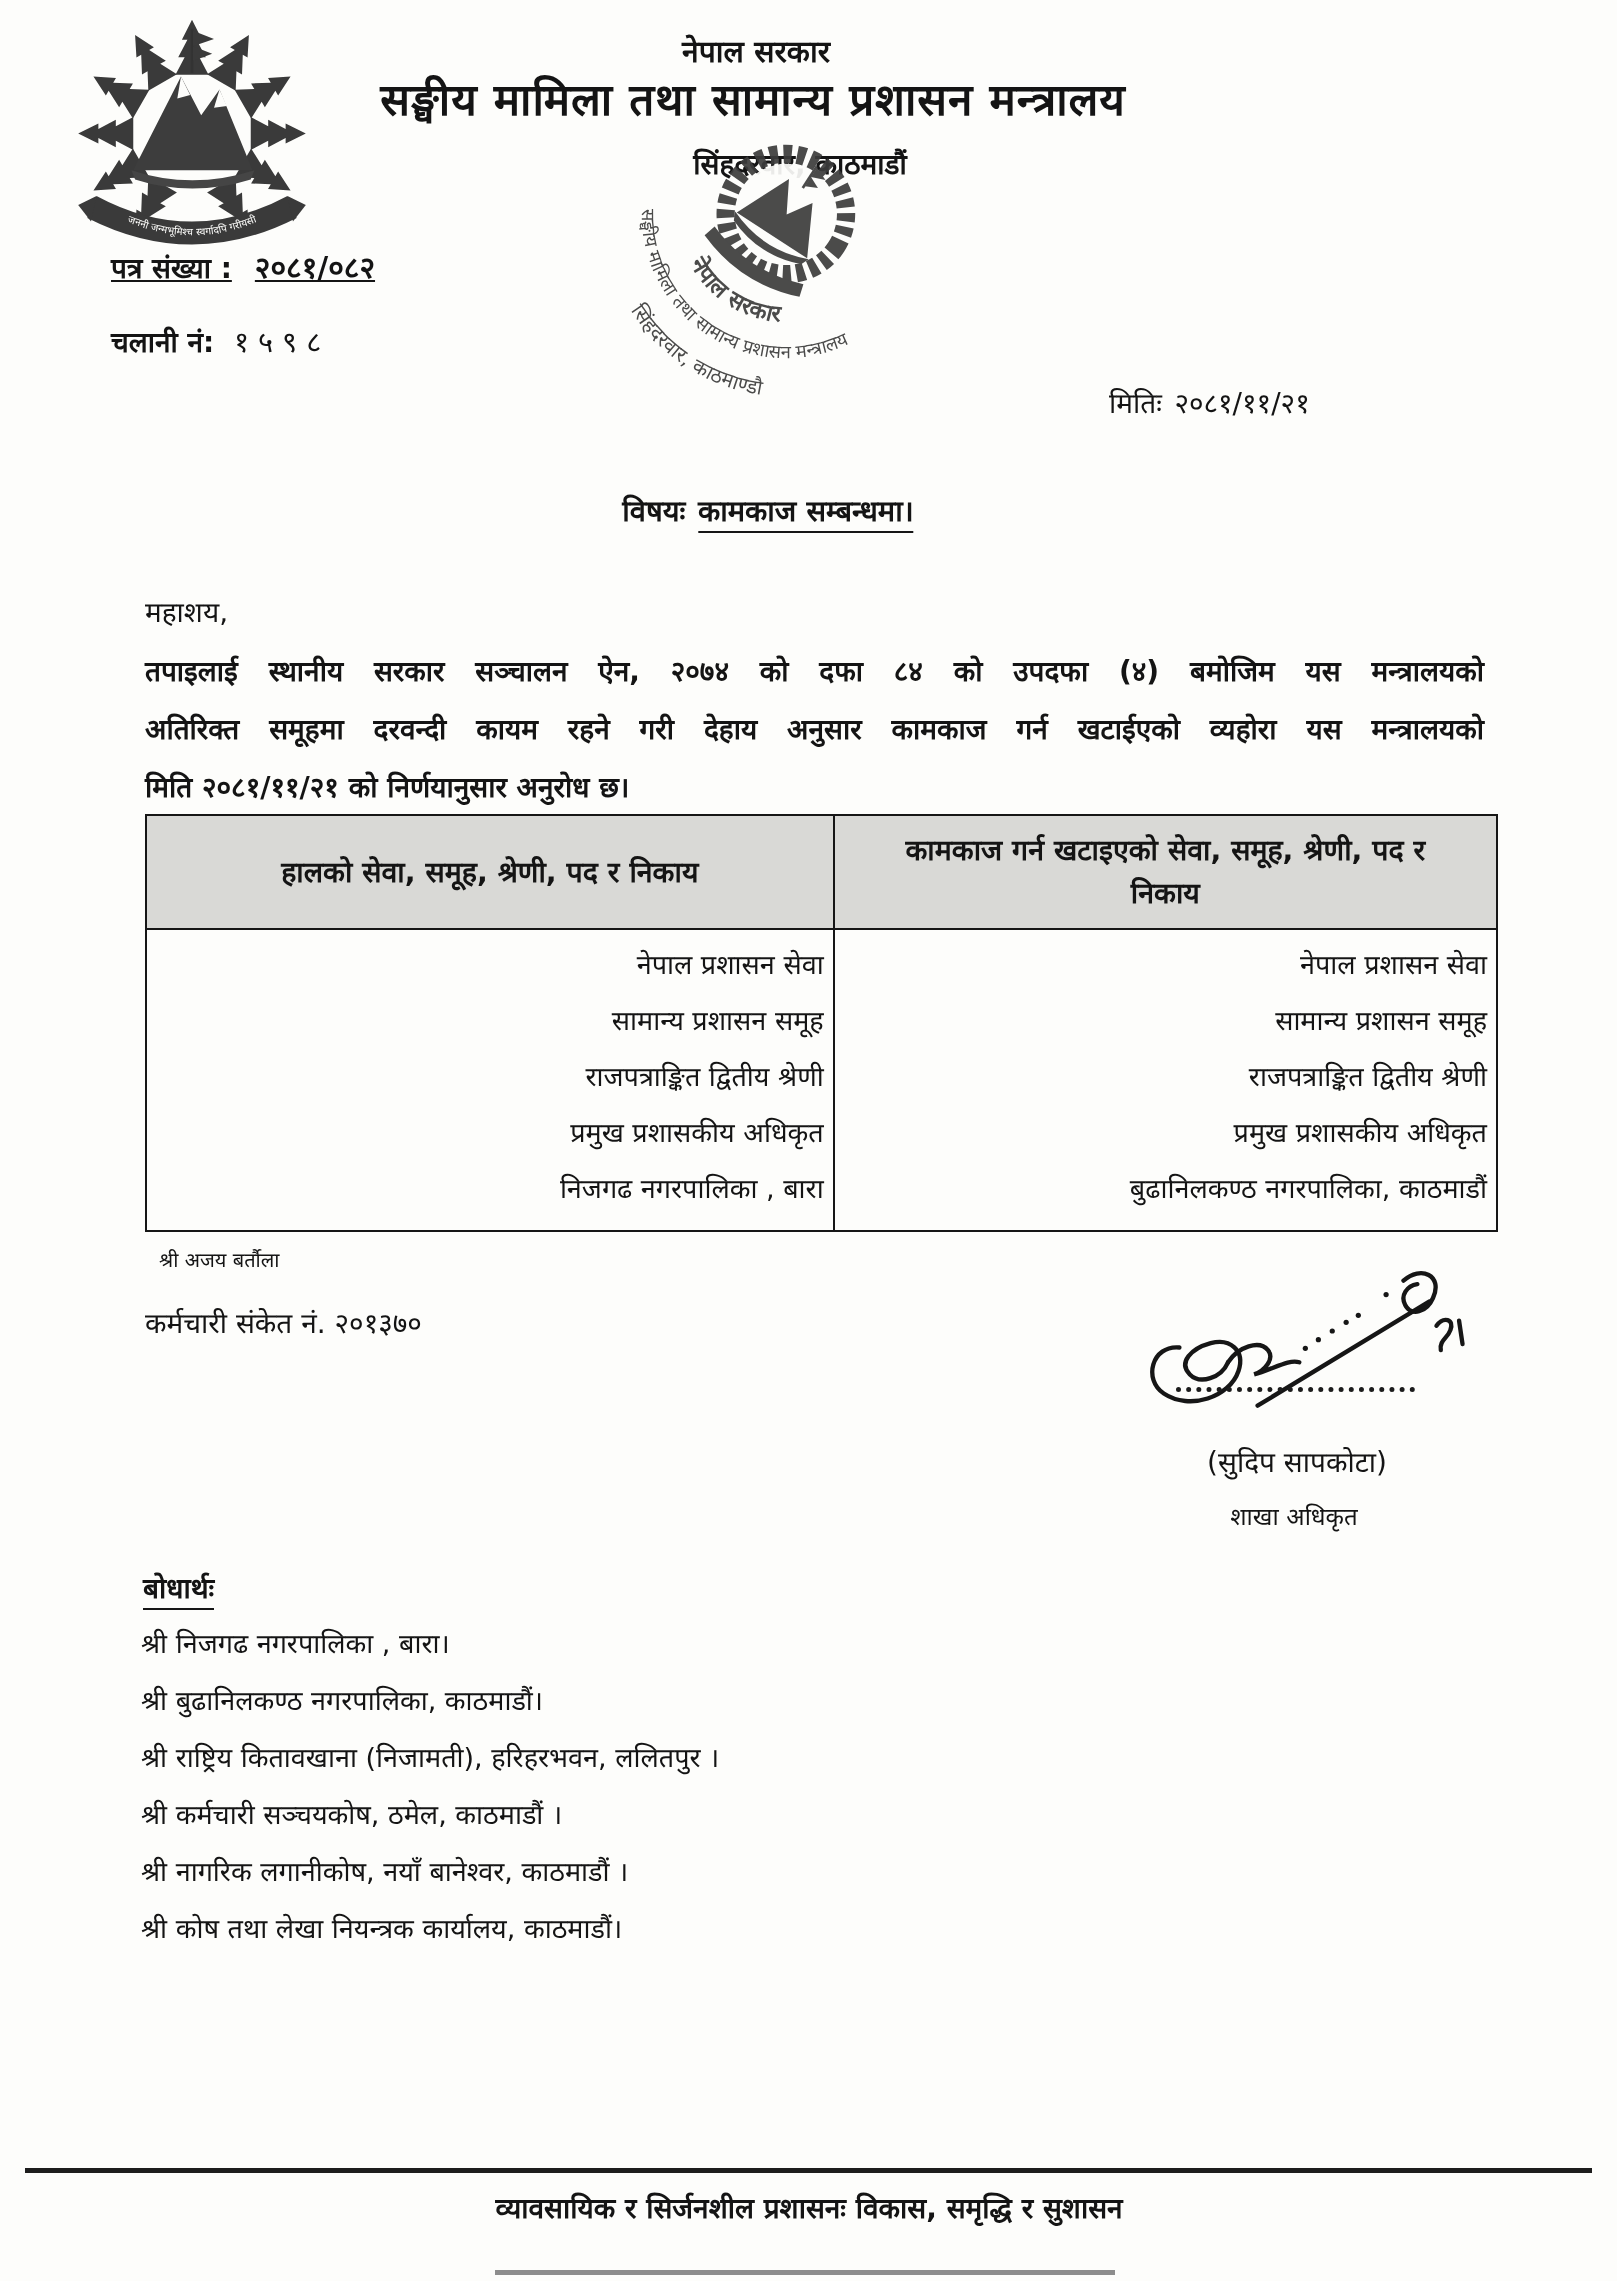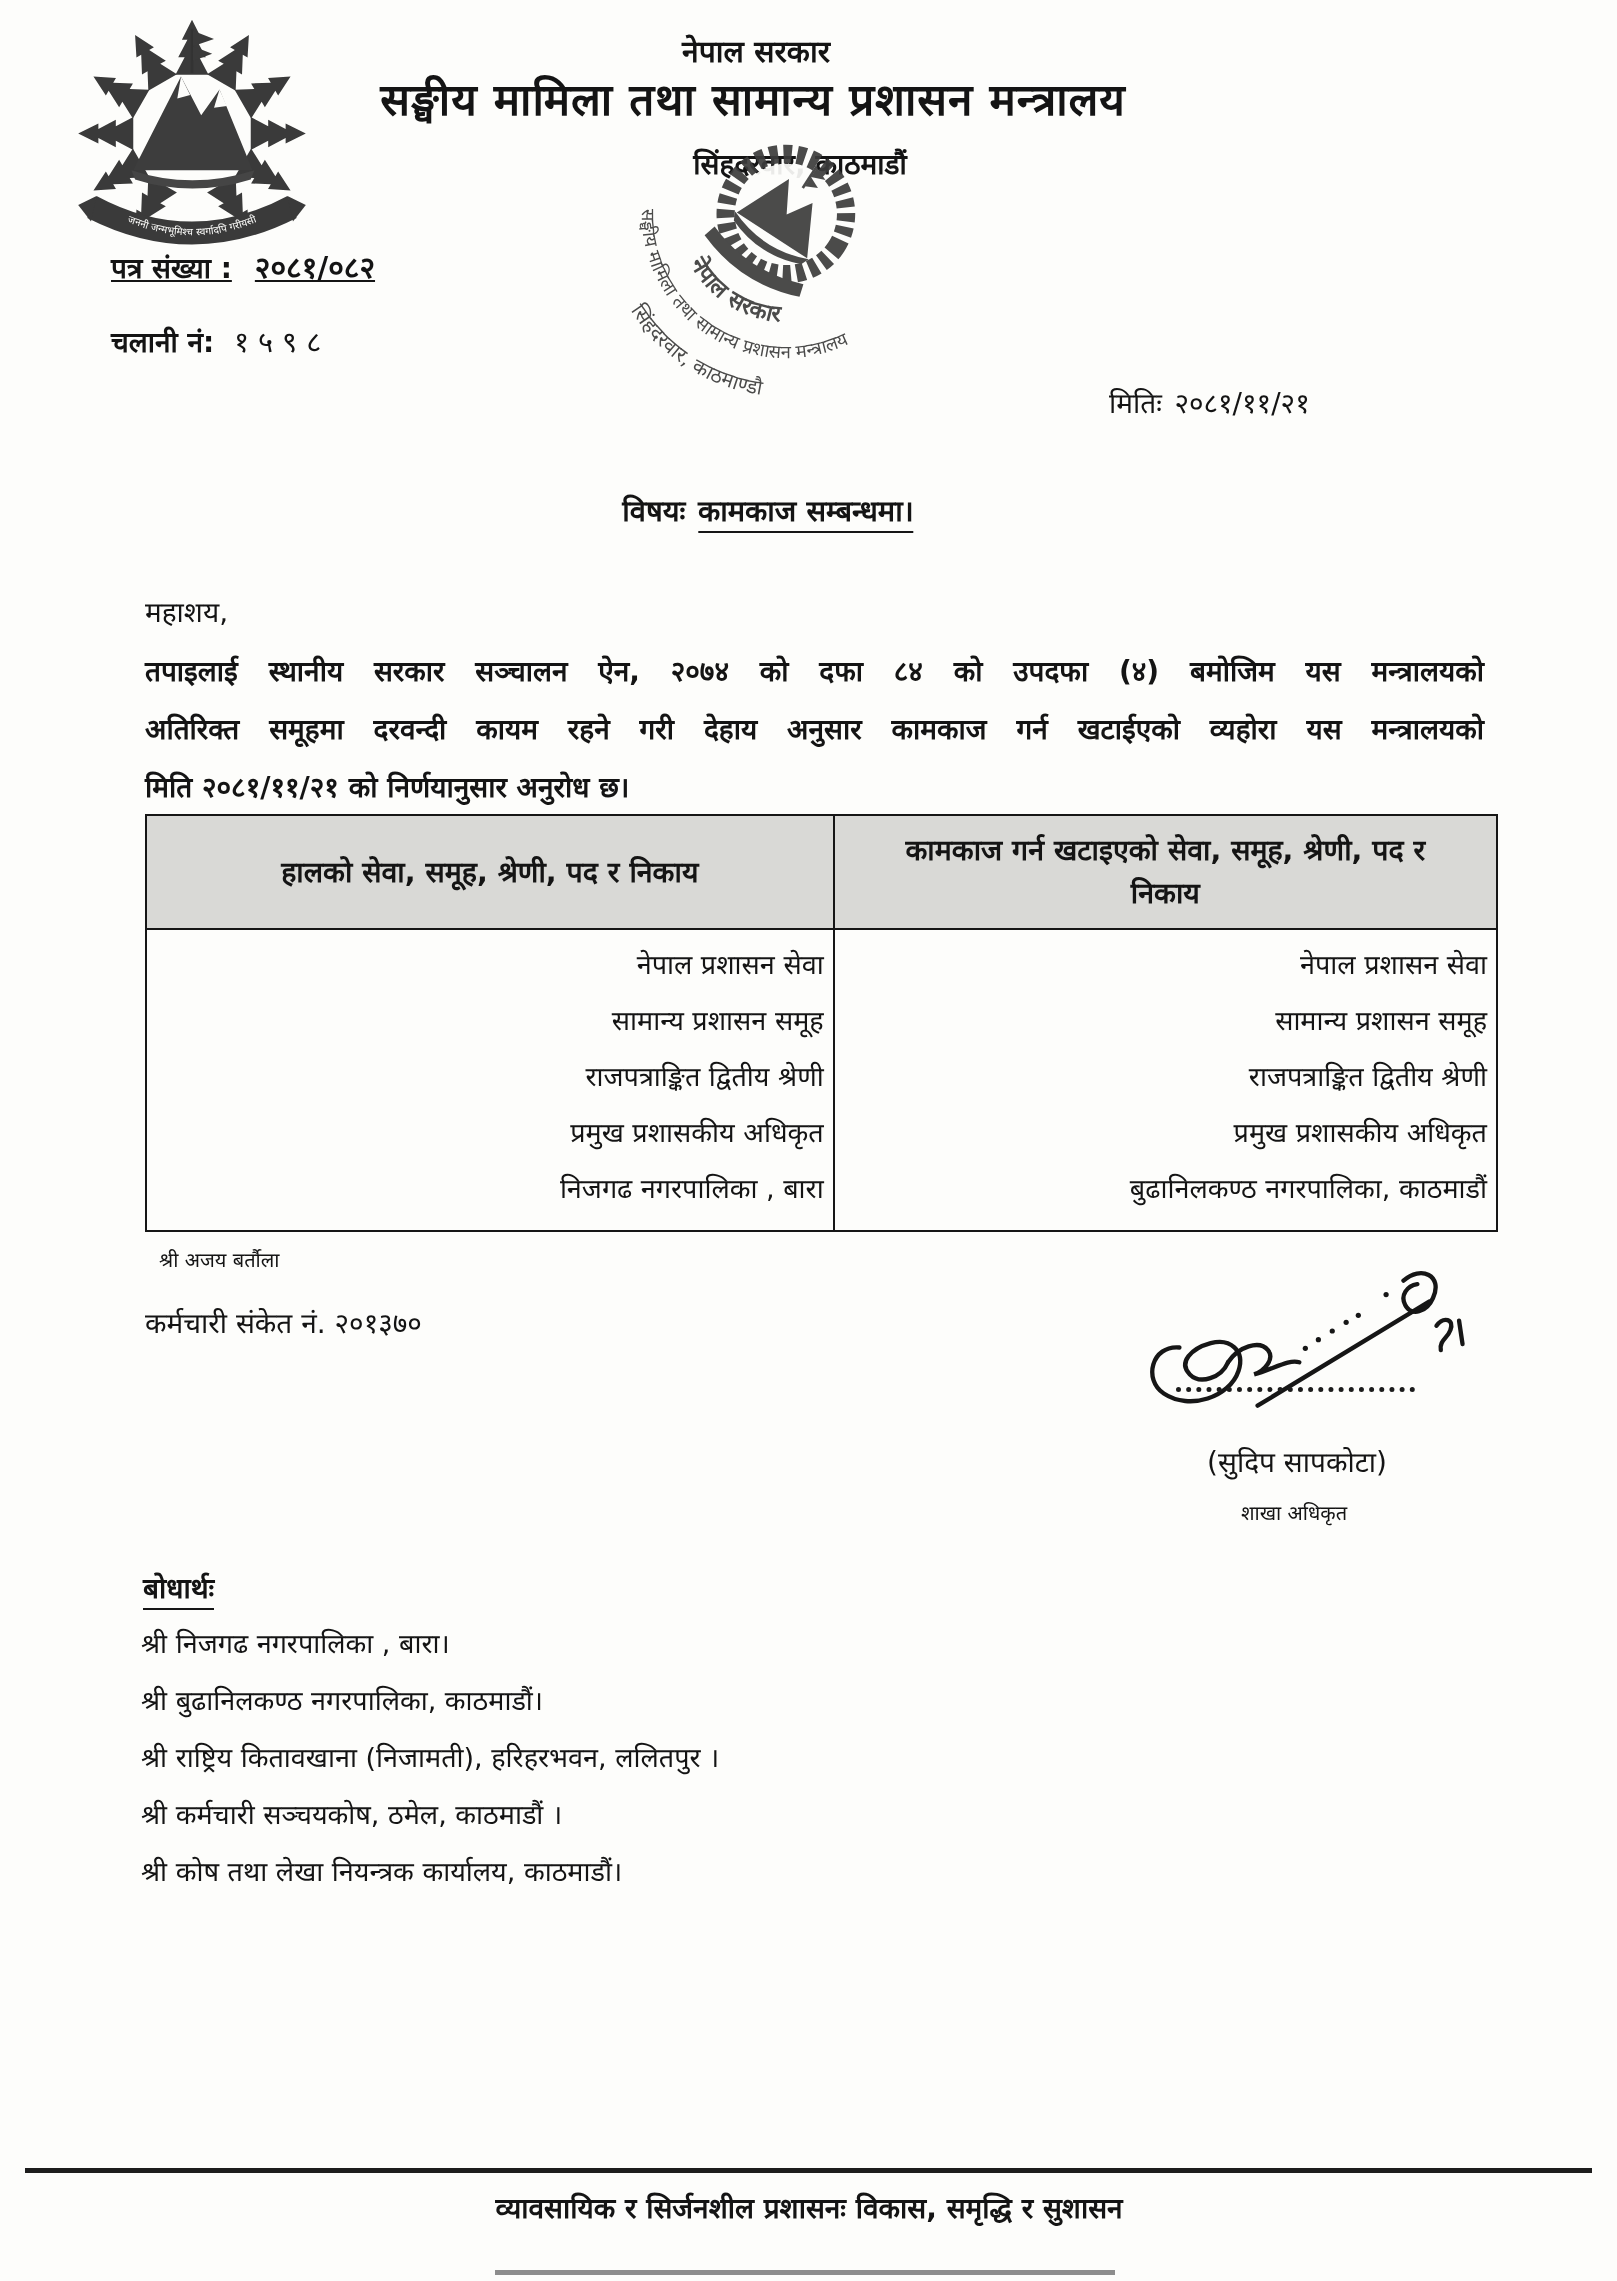--- a/index.html
+++ b/index.html
@@ -60,21 +60,21 @@
   .assign-table td{vertical-align:top;padding:7.1px 9px 12.5px 9px;}
   .cell-line{height:56px;line-height:56px;text-align:right;font-size:27px;}
   .col-current{width:50.9%;}
   .col-assigned{width:49.1%;}
   
   .employee-name{position:absolute;left:159px;top:1246px;font-size:20px;}
   .employee-code{position:absolute;left:145px;top:1303px;font-size:28px;}
   .sig-scribble{position:absolute;left:1125px;top:1265px;width:352px;height:165px;overflow:visible;}
   .sig-dots{position:absolute;left:1176px;top:1387px;width:239px;border-bottom:5.3px dotted #1c1c1c;}
   .signatory-name{position:absolute;left:1297px;top:1442px;transform:translateX(-50%);font-size:28px;white-space:nowrap;}
-  .signatory-designation{position:absolute;left:1294px;top:1499px;transform:translateX(-50%);font-size:20px;white-space:nowrap;}
+  .signatory-designation{position:absolute;left:1294px;top:1499px;transform:translateX(-50%);font-size:24px;white-space:nowrap;}
   
   .cc-heading{
     position:absolute;left:143px;top:1568px;font-size:28px;font-weight:bold;
     border-bottom:2.7px solid #161616;padding-bottom:1.8px;
   }
   .cc-list{position:absolute;left:141px;top:1615px;list-style:none;margin:0;padding:0;}
   .cc-item{height:57px;line-height:57px;font-size:27px;white-space:nowrap;}
   
   .footer-rule{position:absolute;left:25px;right:25px;top:2168px;height:5.3px;background:#1d1d1d;}
   .footer-motto{
@@ -239,20 +239,21 @@
   <div class="sig-dots"></div>
   <div class="signatory-name">(सुदिप सापकोटा)</div>
   <div class="signatory-designation">शाखा अधिकृत</div>
 
   <div class="cc-heading">बोधार्थः</div>
   <ul class="cc-list">
     <li class="cc-item">श्री निजगढ नगरपालिका , बारा।</li>
     <li class="cc-item">श्री बुढानिलकण्ठ नगरपालिका, काठमाडौं।</li>
     <li class="cc-item">श्री राष्ट्रिय कितावखाना (निजामती), हरिहरभवन, ललितपुर ।</li>
     <li class="cc-item">श्री कर्मचारी सञ्चयकोष, ठमेल, काठमाडौं ।</li>
+    <li class="cc-item">श्री नागरिक लगानीकोष, नयाँ बानेश्वर, काठमाडौं ।</li>
     <li class="cc-item">श्री कोष तथा लेखा नियन्त्रक कार्यालय, काठमाडौं।</li>
   </ul>
 
   <div class="footer-rule"></div>
   <div class="footer-motto">व्यावसायिक र सिर्जनशील प्रशासनः विकास, समृद्धि र सुशासन</div>
   <div class="bottom-scan-line"></div>
 
 </div>
 
 

